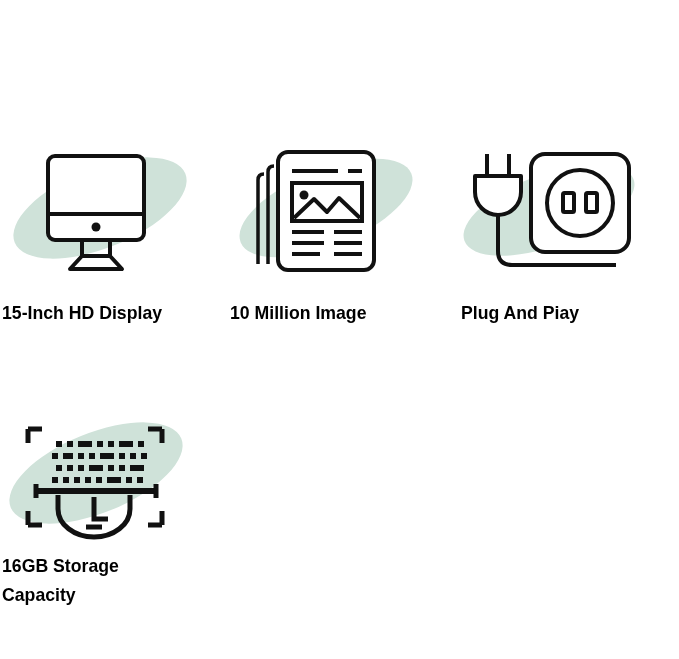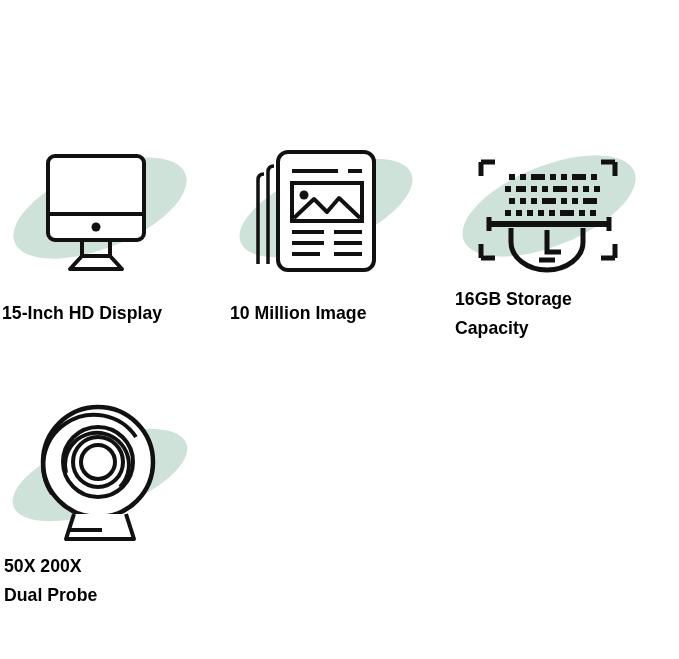--- a/index.html
+++ b/index.html
@@ -111,20 +111,36 @@
           <line x1="108" y1="94" x2="136" y2="94" stroke="#111111" stroke-width="4"></line>
           <line x1="66" y1="105" x2="98" y2="105" stroke="#111111" stroke-width="4"></line>
           <line x1="108" y1="105" x2="136" y2="105" stroke="#111111" stroke-width="4"></line>
           <line x1="66" y1="116" x2="94" y2="116" stroke="#111111" stroke-width="4"></line>
           <line x1="108" y1="116" x2="136" y2="116" stroke="#111111" stroke-width="4"></line>
         </svg>
       </div>
       <div class="caption">10 Million Image</div>
     </div>
 
+    <div class="cell c2 row1">
+      <div class="icon-wrap">
+        <svg width="200" height="150" viewBox="0 0 200 150" fill="none">
+          <ellipse cx="96" cy="72" rx="90" ry="36" fill="#cfe2d9" transform="rotate(-20 96 72)"></ellipse>
+          <line x1="34" y1="16" x2="34" y2="38" stroke="#111111" stroke-width="4"></line>
+          <line x1="56" y1="16" x2="56" y2="38" stroke="#111111" stroke-width="4"></line>
+          <path d="M22 38 h46 v16 a23 23 0 0 1 -46 0 Z" fill="#ffffff" stroke="#111111" stroke-width="4" stroke-linejoin="round"></path>
+          <path d="M45 77 v36 q0 14 14 14 h104" stroke="#111111" stroke-width="4" fill="none"></path>
+          <rect x="78" y="16" width="98" height="98" rx="14" fill="#ffffff" stroke="#111111" stroke-width="4"></rect>
+          <circle cx="127" cy="65" r="33" fill="#ffffff" stroke="#111111" stroke-width="4"></circle>
+          <rect x="110" y="55" width="11" height="19" rx="1.5" fill="#ffffff" stroke="#111111" stroke-width="4"></rect>
+          <rect x="133" y="55" width="11" height="19" rx="1.5" fill="#ffffff" stroke="#111111" stroke-width="4"></rect>
+        </svg>
+      </div>
+      <div class="caption">Plug And Piay</div>
+    </div>
 
     <div class="cell c0 row2">
       <div class="icon-wrap">
         <svg width="200" height="150" viewBox="0 0 200 150" fill="none">
           <ellipse cx="96" cy="74" rx="92" ry="40" fill="#cfe2d9" transform="rotate(-22 96 74)"></ellipse>
           <path d="M28 30 h14 M28 30 v14" stroke="#111111" stroke-width="5" fill="none"></path>
           <path d="M162 30 h-14 M162 30 v14" stroke="#111111" stroke-width="5" fill="none"></path>
           <path d="M28 126 h14 M28 126 v-14" stroke="#111111" stroke-width="5" fill="none"></path>
           <path d="M162 126 h-14 M162 126 v-14" stroke="#111111" stroke-width="5" fill="none"></path>
 
@@ -167,33 +183,16 @@
 
           <path d="M58 96 v14 a36 28 0 0 0 72 0 v-14" stroke="#111111" stroke-width="5" fill="none"></path>
           <path d="M94 98 v22 h14" stroke="#111111" stroke-width="5" fill="none"></path>
           <line x1="86" y1="128" x2="102" y2="128" stroke="#111111" stroke-width="5"></line>
         </svg>
       </div>
       <div class="caption">16GB Storage
 Capacity</div>
     </div>
 
-    <div class="cell c1 row2">
-      <div class="icon-wrap">
-        <svg width="200" height="150" viewBox="0 0 200 150" fill="none">
-          <ellipse cx="100" cy="76" rx="92" ry="36" fill="#cfe2d9" transform="rotate(-20 100 76)"></ellipse>
-          <circle cx="98" cy="63" r="55" fill="#ffffff" stroke="#111111" stroke-width="4.5"></circle>
-          <path d="M52 95 A46 46 0 1 1 136 38" stroke="#111111" stroke-width="4" fill="none"></path>
-          <circle cx="98" cy="63" r="35" fill="none" stroke="#111111" stroke-width="4"></circle>
-          <path d="M66 74 A32 32 0 1 1 120 88" stroke="#111111" stroke-width="4" fill="none"></path>
-          <circle cx="98" cy="63" r="25" fill="none" stroke="#111111" stroke-width="4"></circle>
-          <circle cx="98" cy="63" r="17" fill="none" stroke="#111111" stroke-width="4"></circle>
-          <path d="M74 115 L66 140 L134 140 L126 115" fill="#ffffff" stroke="#111111" stroke-width="4" stroke-linejoin="round"></path>
-          <line x1="70" y1="131" x2="102" y2="131" stroke="#111111" stroke-width="4"></line>
-        </svg>
-      </div>
-      <div class="caption">50X 200X
-Dual Probe</div>
-    </div>
 
 
   </div>
 </div>
 
 </body></html>

